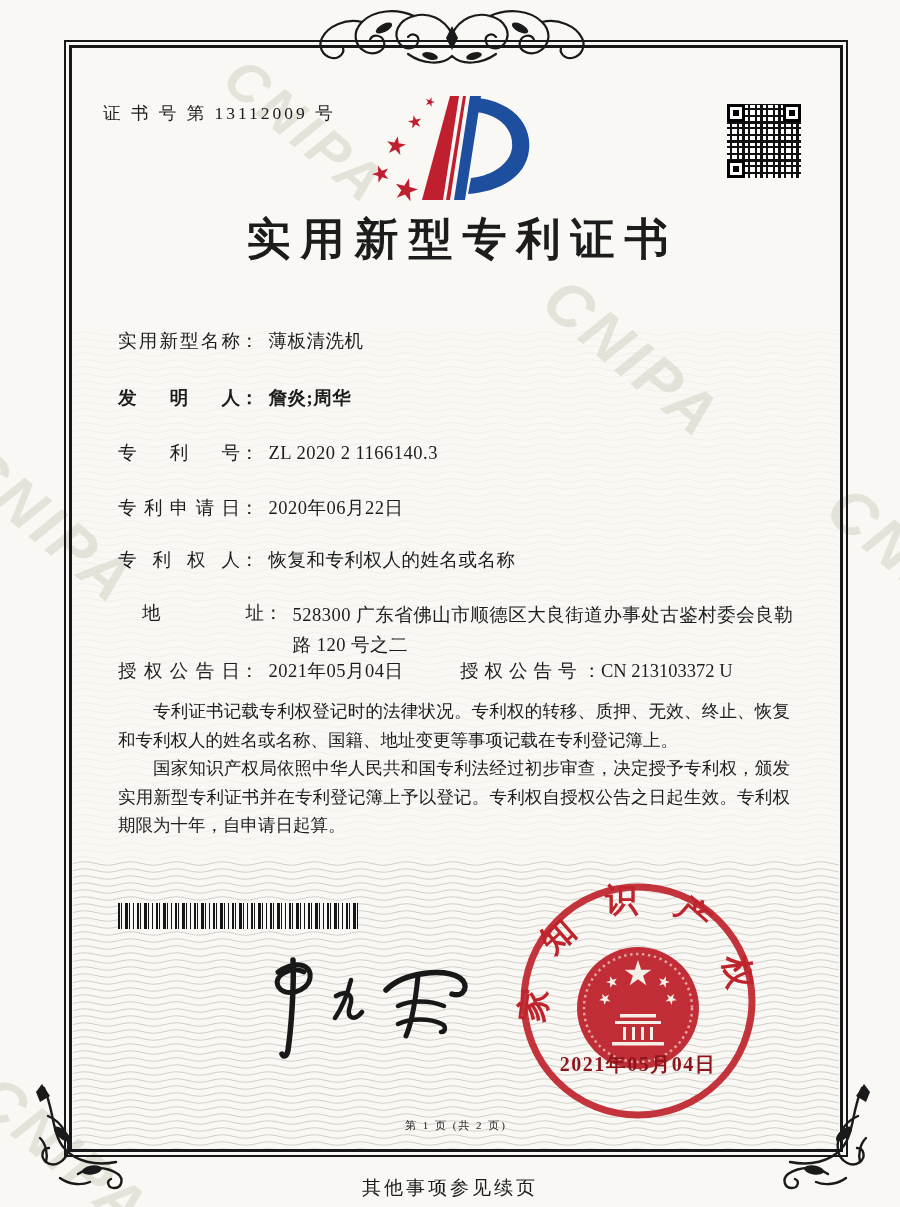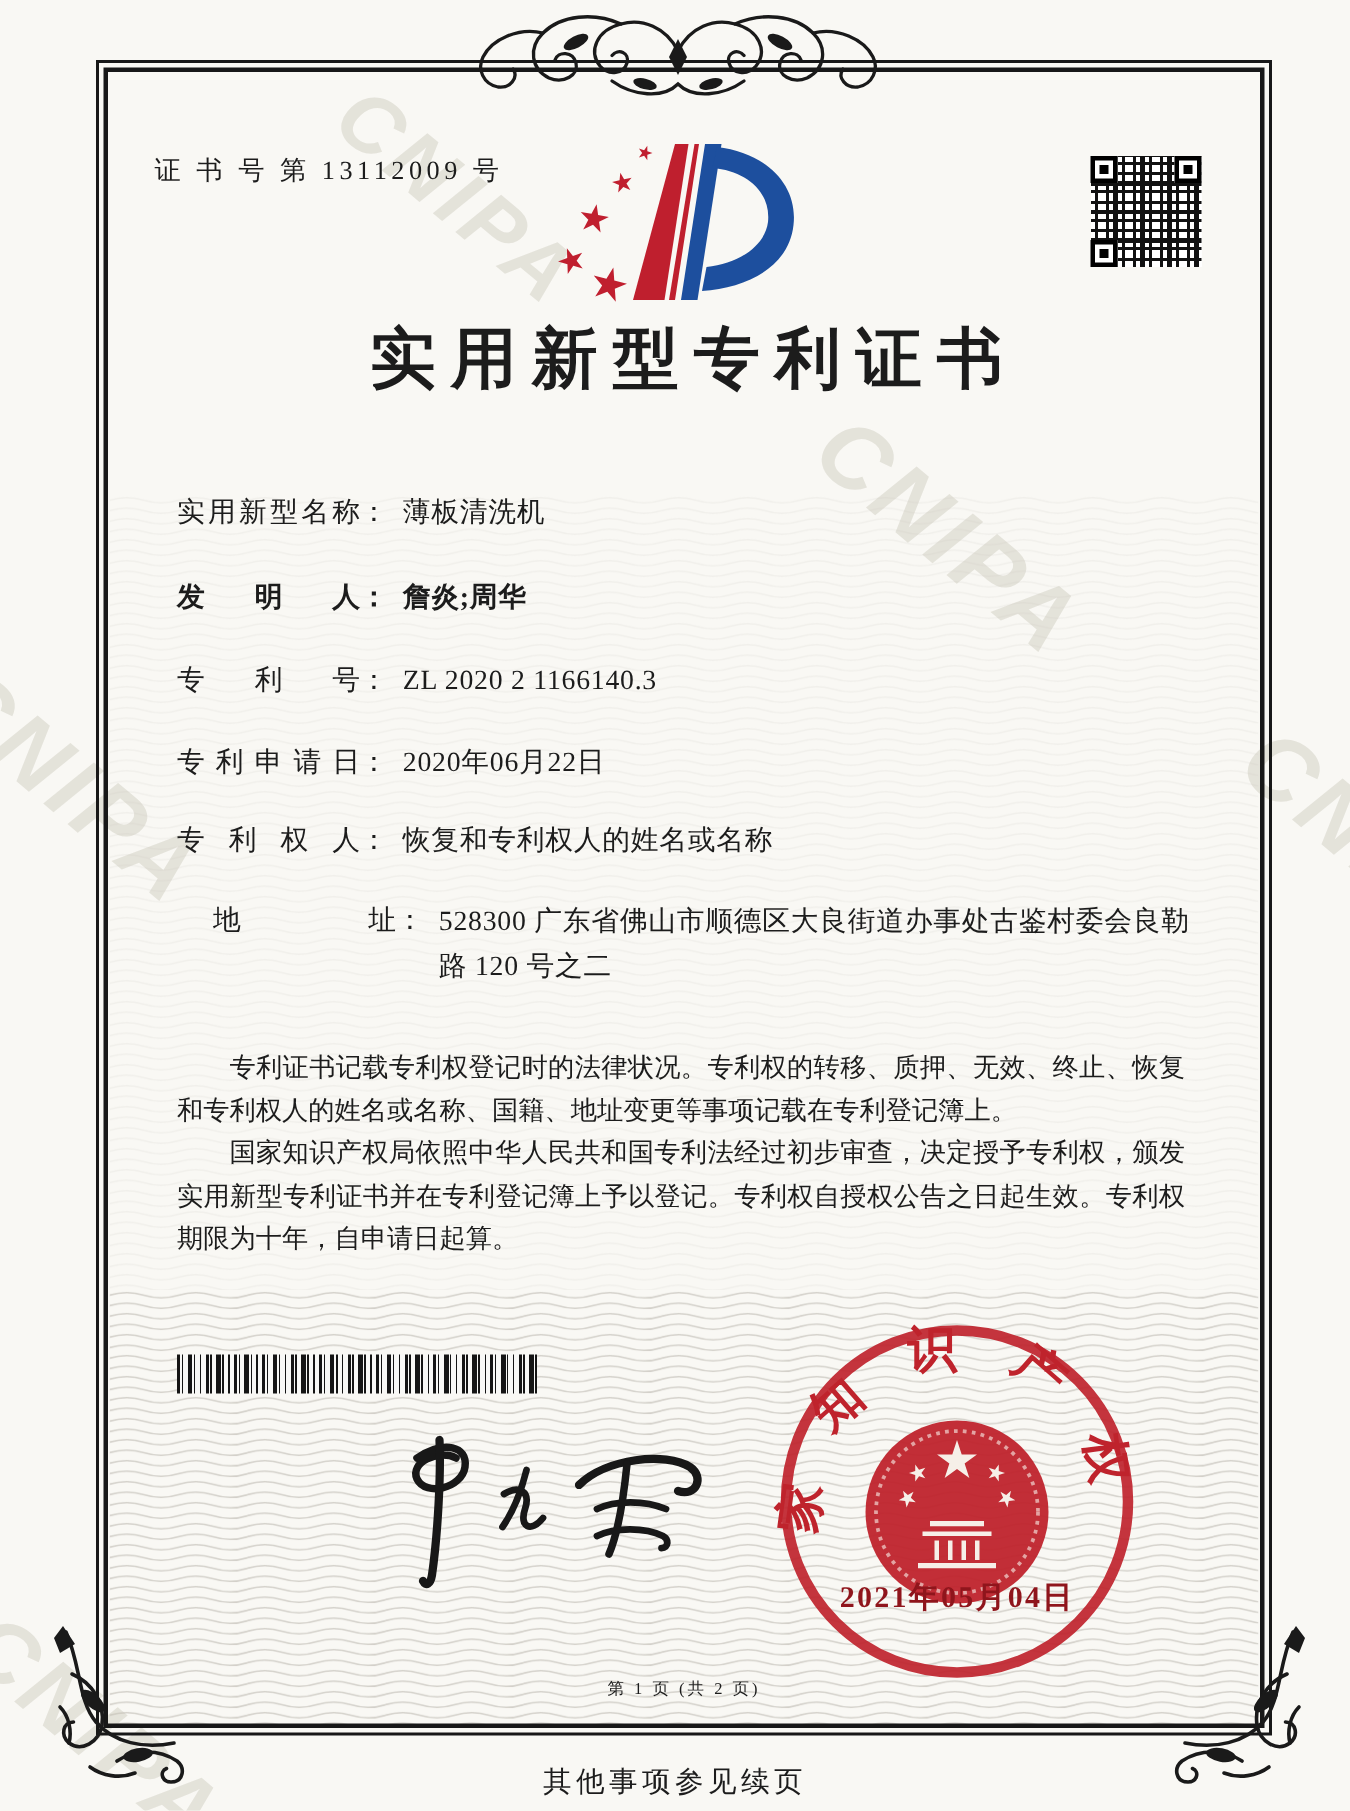--- a/index.html
+++ b/index.html
@@ -254,20 +254,26 @@
     <span class="lbl">专利号</span><span class="colon">：</span><span class="val">ZL 2020 2 1166140.3</span>
   </div>
   <div class="row r-filing">
     <span class="lbl">专利申请日</span><span class="colon">：</span><span class="val">2020年06月22日</span>
   </div>
   <div class="row r-patentee">
     <span class="lbl">专利权人</span><span class="colon">：</span><span class="val">恢复和专利权人的姓名或名称</span>
   </div>
   <div class="row r-address">
     <span class="lbl">地址</span><span class="colon">：</span><span class="val">528300 广东省佛山市顺德区大良街道办事处古鉴村委会良勒路 120 号之二</span>
+  </div>
+  <div class="row r-grantdate">
+    <span class="lbl">授权公告日</span><span class="colon">：</span><span class="val">2021年05月04日</span>
+  </div>
+  <div class="grant-no">
+    <span class="lbl2">授权公告号</span><span class="colon">：</span><span class="val">CN 213103372 U</span>
   </div>
 
   <div class="body-text">
     <p>专利证书记载专利权登记时的法律状况。专利权的转移、质押、无效、终止、恢复和专利权人的姓名或名称、国籍、地址变更等事项记载在专利登记簿上。</p>
     <p>国家知识产权局依照中华人民共和国专利法经过初步审查，决定授予专利权，颁发实用新型专利证书并在专利登记簿上予以登记。专利权自授权公告之日起生效。专利权期限为十年，自申请日起算。</p>
   </div>
 
   <div class="barcode"></div>
 
 

